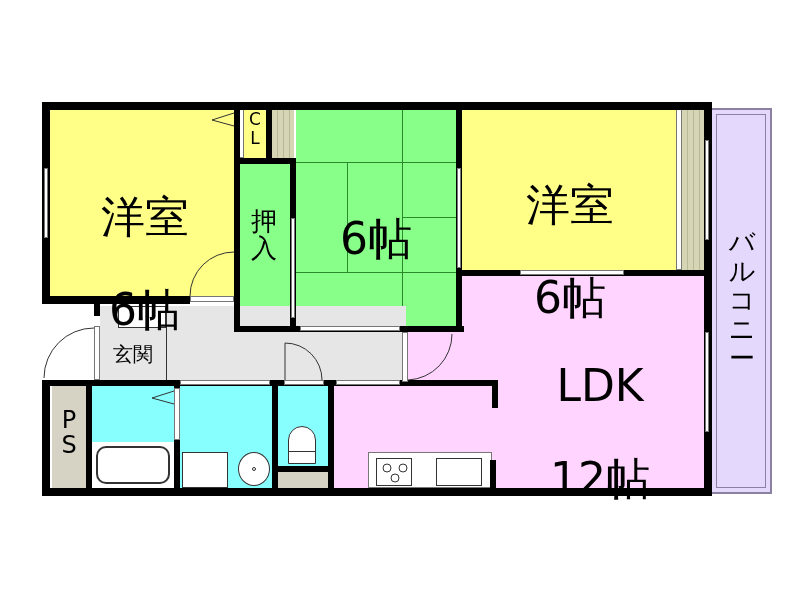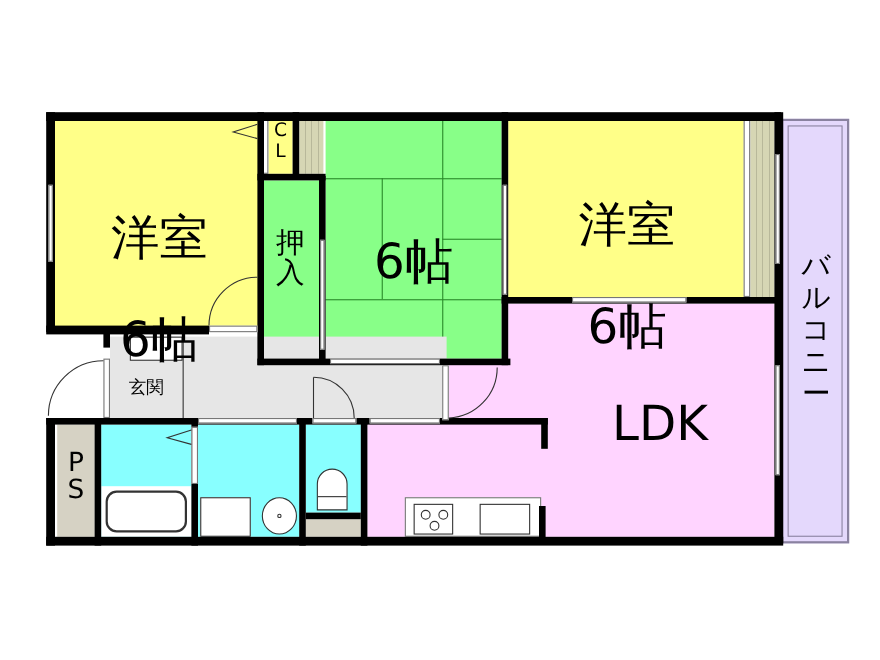--- a/index.html
+++ b/index.html
@@ -168,16 +168,17 @@
   <div>洋室</div>
   <div>6帖</div>
 </div>
 <div class="label big" style="left:296px;top:170px;width:160px;">
   <div>6帖</div>
 </div>
 <div class="label big" style="left:480px;top:136px;width:180px;">
   <div>洋室</div>
   <div>6帖</div>
 </div>
-<div class="label small" style="left:100px;top:344px;width:66px;font-size:16px;">玄関</div>
+<div class="label small" style="left:100px;top:344px;width:66px;font-size:20px;">玄関</div>
 <div class="label big" style="left:510px;top:317px;width:180px;">
   <div>LDK</div>
+  <div>12帖</div>
 </div>
 
 </body></html>

